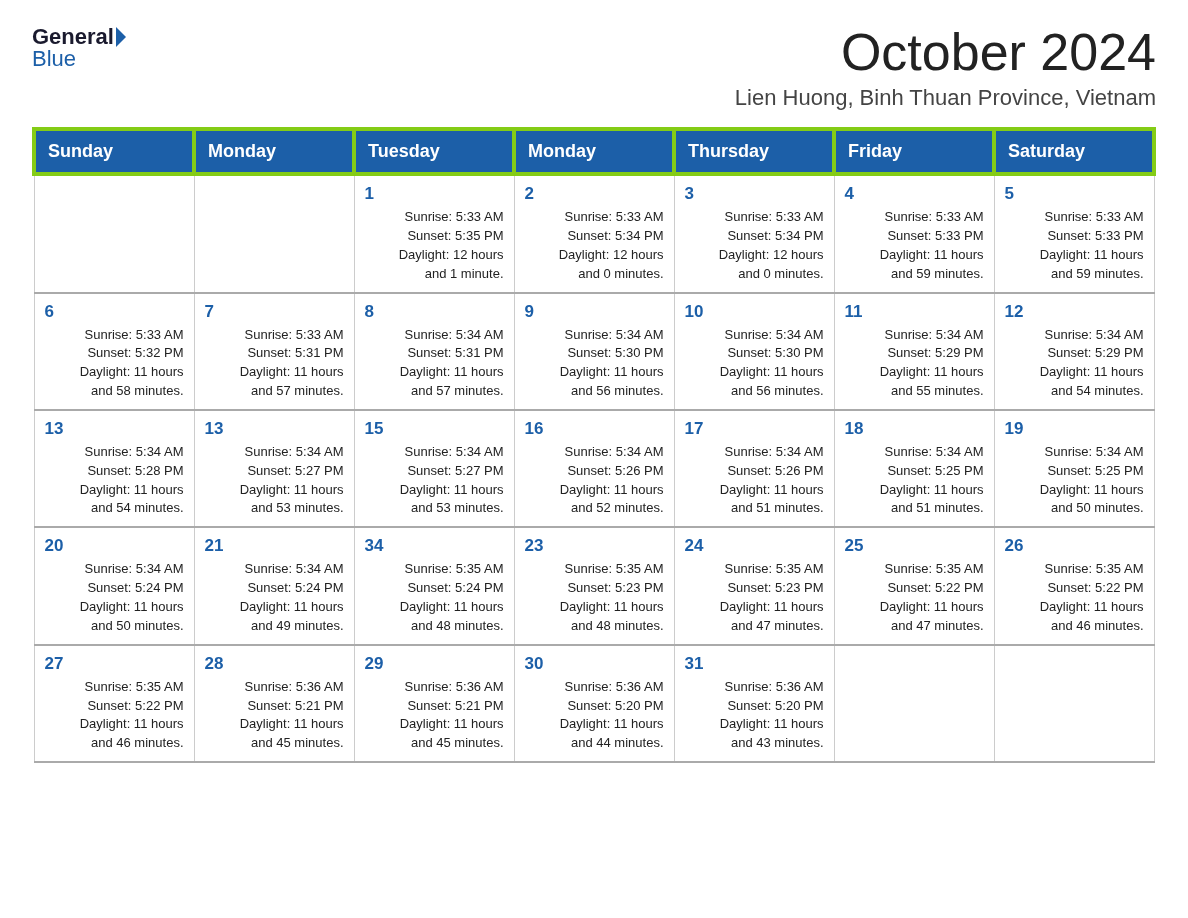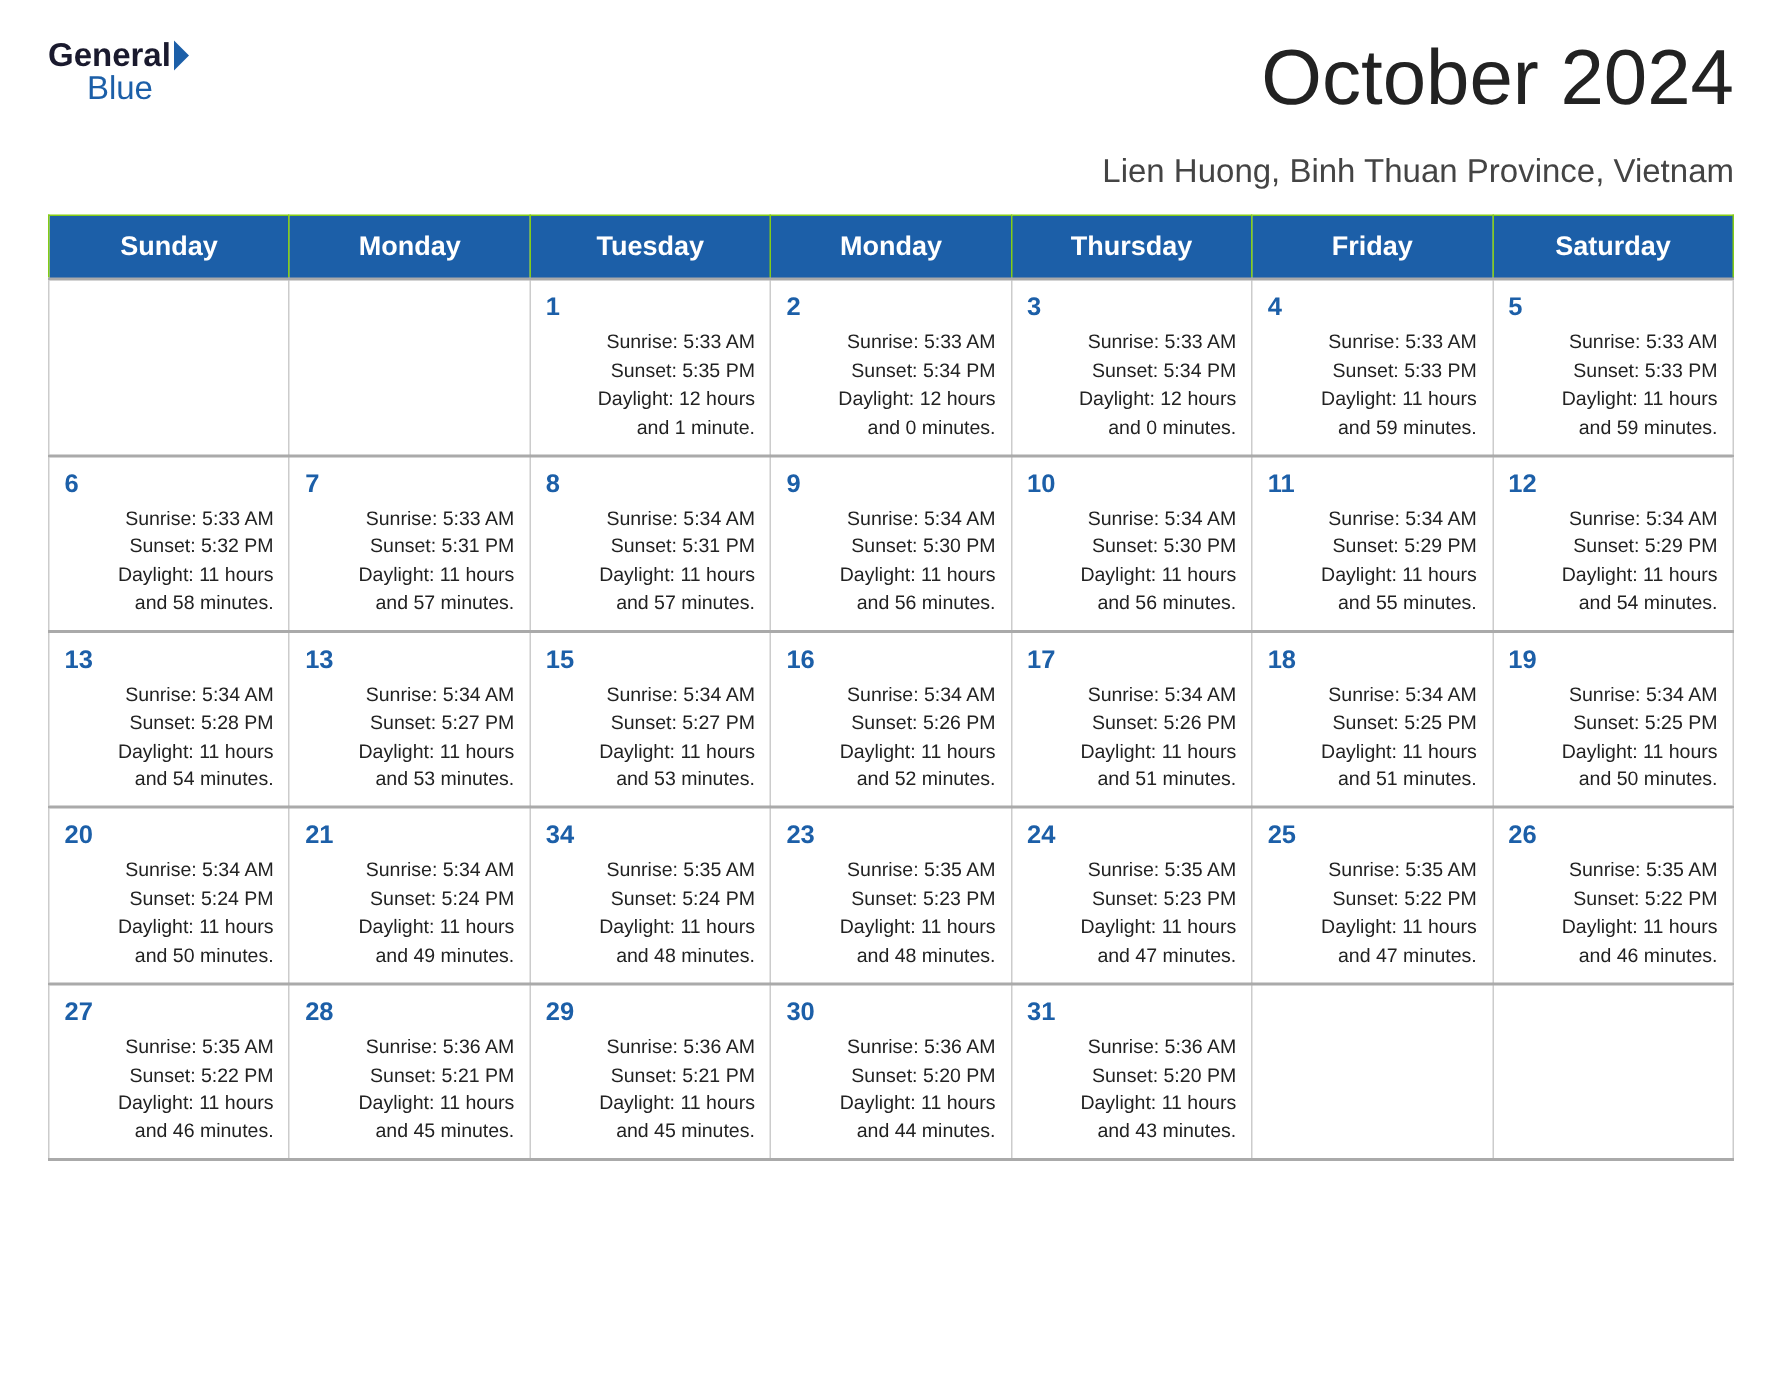--- a/index.html
+++ b/index.html
@@ -13,21 +13,21 @@
     }
     .header-top {
       display: flex;
       align-items: flex-start;
       justify-content: space-between;
       margin-bottom: 6px;
     }
     .logo {
       display: flex;
       flex-direction: column;
-      align-items: center;
+      align-items: flex-start;
     }
     .logo-text {
       display: flex;
       align-items: center;
       font-size: 22px;
       font-weight: bold;
       color: #1a1a2e;
     }
     .logo-general { color: #1a1a2e; }
     .logo-triangle {
@@ -44,36 +44,36 @@
     }
     .month-title {
       font-size: 52px;
       font-weight: normal;
       color: #222;
       line-height: 1.1;
     }
     .location-title {
       font-size: 22px;
       color: #444;
-      margin-top: 20px;
+      margin-top: 4px;
     }
     .calendar-table {
       width: 100%;
       border-collapse: collapse;
       margin-top: 16px;
       border: 1px solid #aaa;
     }
     .calendar-table th {
       background: #1c5fa8;
       color: #fff;
       font-size: 18px;
       font-weight: bold;
       padding: 10px 12px;
-      text-align: center;
-      border: 1px solid #84cc16;
+      text-align: left;
+      border: 4px solid #84cc16;
     }
     .calendar-table td {
       vertical-align: top;
       padding: 8px 10px;
       border: 1px solid #ccc;
       width: calc(100% / 7);
       min-height: 100px;
     }
     .day-num {
       font-size: 17px;

